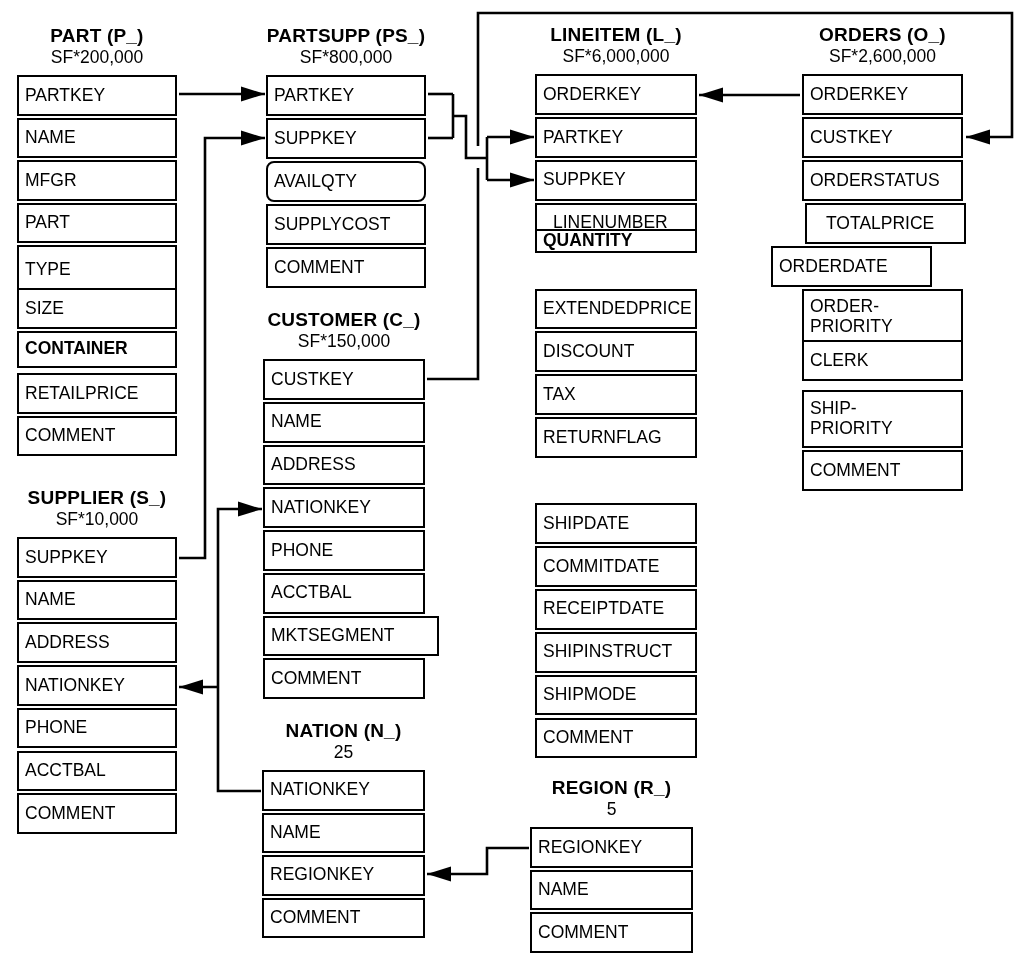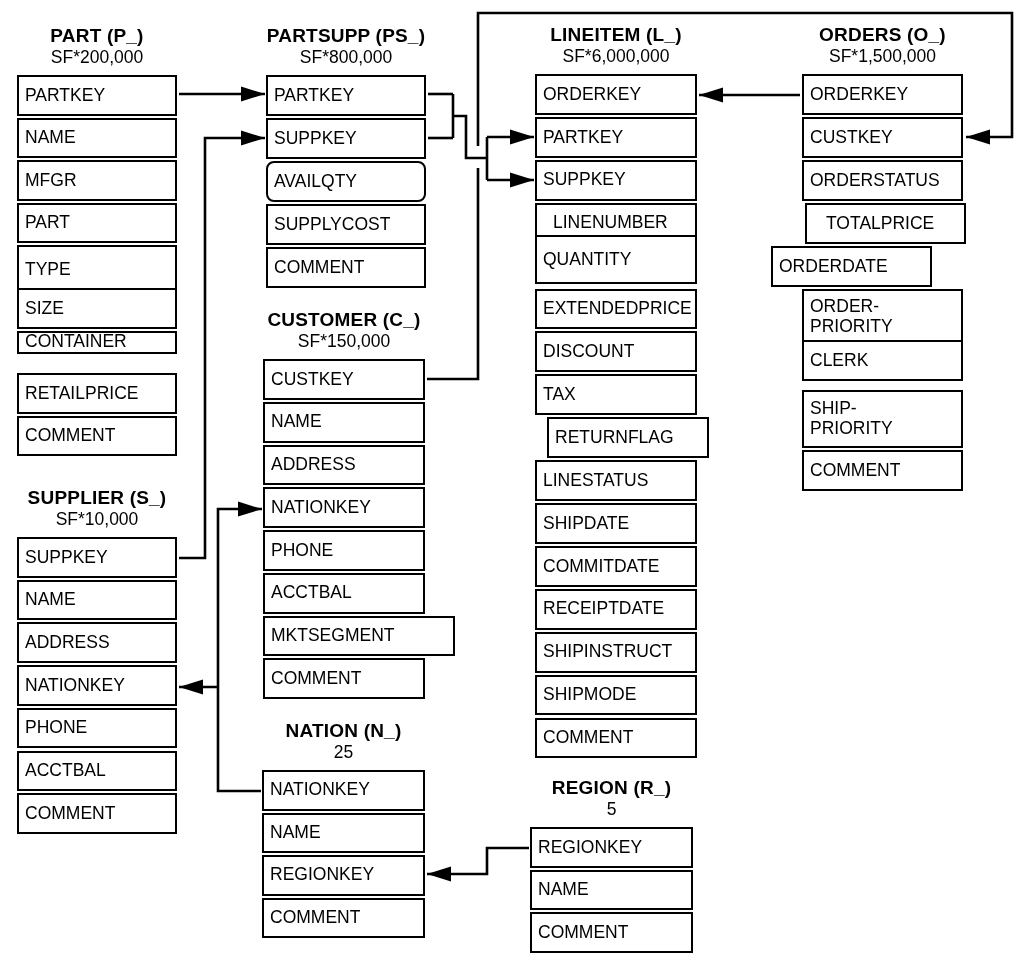--- a/index.html
+++ b/index.html
@@ -56,70 +56,69 @@
 
 <div id="diagram" style="background: rgb(255, 255, 255);">
     <div class="tbl-title" style="left: -23px; top: 25px;">PART (P_)</div>
     <div class="tbl-count" style="left: -23px; top: 47px;">SF*200,000</div>
     <div class="tbl-row" style="left: 17px; top: 75px; width: 160px; height: 40.6px;">PARTKEY</div>
     <div class="tbl-row" style="left: 17px; top: 117.6px; width: 160px; height: 40.6px;">NAME</div>
     <div class="tbl-row" style="left: 17px; top: 160.2px; width: 160px; height: 40.6px;">MFGR</div>
     <div class="tbl-row" style="left: 17px; top: 202.8px; width: 160px; height: 40.6px;">PART</div>
     <div class="tbl-row" style="left: 17px; top: 245.4px; width: 160px; height: 48px;">TYPE</div>
     <div class="tbl-row" style="left: 17px; top: 288px; width: 160px; height: 40.6px;">SIZE</div>
-    <div class="tbl-row" style="left: 17px; top: 330.6px; width: 160px; height: 23px;">CONTAINER</div>
+    <div class="tbl-row" style="left: 17px; top: 330.6px; width: 160px; height: 37px; font-weight: bold;">CONTAINER</div>
     <div class="tbl-row" style="left: 17px; top: 373.2px; width: 160px; height: 40.6px;">RETAILPRICE</div>
     <div class="tbl-row" style="left: 17px; top: 415.8px; width: 160px; height: 40.6px;">COMMENT</div>
     <div class="tbl-title" style="left: 226px; top: 25px;">PARTSUPP (PS_)</div>
     <div class="tbl-count" style="left: 226px; top: 47px;">SF*800,000</div>
     <div class="tbl-row" style="left: 266px; top: 75px; width: 160px; height: 41px;">PARTKEY</div>
     <div class="tbl-row" style="left: 266px; top: 118px; width: 160px; height: 41px;">SUPPKEY</div>
     <div class="tbl-row" style="left: 266px; top: 161px; width: 160px; height: 41px; border-radius: 8px;">AVAILQTY</div>
     <div class="tbl-row" style="left: 266px; top: 204px; width: 160px; height: 41px;">SUPPLYCOST</div>
     <div class="tbl-row" style="left: 266px; top: 247px; width: 160px; height: 41px;">COMMENT</div>
     <div class="tbl-title" style="left: 496px; top: 24px;">LINEITEM (L_)</div>
     <div class="tbl-count" style="left: 496px; top: 46px;">SF*6,000,000</div>
     <div class="tbl-row" style="left: 535px; top: 74px; width: 162px; height: 40.9px;">ORDERKEY</div>
     <div class="tbl-row" style="left: 535px; top: 116.9px; width: 162px; height: 40.9px;">PARTKEY</div>
     <div class="tbl-row" style="left: 535px; top: 159.8px; width: 162px; height: 40.9px;">SUPPKEY</div>
     <div class="tbl-row" style="left: 535px; top: 202.7px; width: 162px; height: 40.9px; padding-left: 16px;">LINENUMBER</div>
-    <div class="tbl-row" style="left: 535px; top: 235px; width: 162px; height: 49px;">QUANTITY</div>
+    <div class="tbl-row" style="left: 535px; top: 229px; width: 162px; height: 24px; font-weight: bold;">QUANTITY</div>
     <div class="tbl-row" style="left: 535px; top: 288.5px; width: 162px; height: 40.9px;">EXTENDEDPRICE</div>
     <div class="tbl-row" style="left: 535px; top: 331.4px; width: 162px; height: 40.9px;">DISCOUNT</div>
     <div class="tbl-row" style="left: 535px; top: 374.3px; width: 162px; height: 40.9px;">TAX</div>
-    <div class="tbl-row" style="left: 535px; top: 417.2px; width: 162px; height: 40.9px; margin-left: 12px;">RETURNFLAG</div>
-    <div class="tbl-row" style="left: 535px; top: 460.1px; width: 162px; height: 40.9px;">LINESTATUS</div>
+    <div class="tbl-row" style="left: 535px; top: 417.2px; width: 162px; height: 40.9px;">RETURNFLAG</div>
     <div class="tbl-row" style="left: 535px; top: 503px; width: 162px; height: 40.9px;">SHIPDATE</div>
     <div class="tbl-row" style="left: 535px; top: 545.9px; width: 162px; height: 40.9px;">COMMITDATE</div>
     <div class="tbl-row" style="left: 535px; top: 588.8px; width: 162px; height: 40.9px;">RECEIPTDATE</div>
     <div class="tbl-row" style="left: 535px; top: 631.7px; width: 162px; height: 40.9px;">SHIPINSTRUCT</div>
     <div class="tbl-row" style="left: 535px; top: 674.6px; width: 162px; height: 40.9px;">SHIPMODE</div>
     <div class="tbl-row" style="left: 535px; top: 717.5px; width: 162px; height: 40.9px;">COMMENT</div>
     <div class="tbl-title" style="left: 762.5px; top: 24px;">ORDERS (O_)</div>
-    <div class="tbl-count" style="left: 762.5px; top: 46px;">SF*1,500,000</div>
+    <div class="tbl-count" style="left: 762.5px; top: 46px;">SF*2,600,000</div>
     <div class="tbl-row" style="left: 802px; top: 74px; width: 161px; height: 41px;">ORDERKEY</div>
     <div class="tbl-row" style="left: 802px; top: 117px; width: 161px; height: 41px;">CUSTKEY</div>
     <div class="tbl-row" style="left: 802px; top: 160px; width: 161px; height: 41px;">ORDERSTATUS</div>
     <div class="tbl-row" style="left: 805px; top: 203px; width: 161px; height: 41px; padding-left: 19px;">TOTALPRICE</div>
     <div class="tbl-row" style="left: 771px; top: 246px; width: 161px; height: 41px;">ORDERDATE</div>
     <div class="tbl-row" style="left: 802px; top: 289px; width: 161px; height: 56px;">ORDER-
 PRIORITY</div>
     <div class="tbl-row" style="left: 802px; top: 340px; width: 161px; height: 41px;">CLERK</div>
     <div class="tbl-row" style="left: 802px; top: 390px; width: 161px; height: 58px;">SHIP-
 PRIORITY</div>
     <div class="tbl-row" style="left: 802px; top: 450px; width: 161px; height: 41px;">COMMENT</div>
     <div class="tbl-title" style="left: 224px; top: 309px;">CUSTOMER (C_)</div>
     <div class="tbl-count" style="left: 224px; top: 331px;">SF*150,000</div>
     <div class="tbl-row" style="left: 263px; top: 359px; width: 162px; height: 40.75px;">CUSTKEY</div>
     <div class="tbl-row" style="left: 263px; top: 401.75px; width: 162px; height: 40.75px;">NAME</div>
     <div class="tbl-row" style="left: 263px; top: 444.5px; width: 162px; height: 40.75px;">ADDRESS</div>
     <div class="tbl-row" style="left: 263px; top: 487.25px; width: 162px; height: 40.75px;">NATIONKEY</div>
     <div class="tbl-row" style="left: 263px; top: 530px; width: 162px; height: 40.75px;">PHONE</div>
     <div class="tbl-row" style="left: 263px; top: 572.75px; width: 162px; height: 40.75px;">ACCTBAL</div>
-    <div class="tbl-row" style="left: 263px; top: 615.5px; width: 192px; height: 40.75px;">MKTSEGMENT</div>
+    <div class="tbl-row" style="left: 263px; top: 615.5px; width: 176px; height: 40.75px;">MKTSEGMENT</div>
     <div class="tbl-row" style="left: 263px; top: 658.25px; width: 162px; height: 40.75px;">COMMENT</div>
     <div class="tbl-title" style="left: -23px; top: 487px;">SUPPLIER (S_)</div>
     <div class="tbl-count" style="left: -23px; top: 509px;">SF*10,000</div>
     <div class="tbl-row" style="left: 17px; top: 537px; width: 160px; height: 40.7px;">SUPPKEY</div>
     <div class="tbl-row" style="left: 17px; top: 579.7px; width: 160px; height: 40.7px;">NAME</div>
     <div class="tbl-row" style="left: 17px; top: 622.4px; width: 160px; height: 40.7px;">ADDRESS</div>
     <div class="tbl-row" style="left: 17px; top: 665.1px; width: 160px; height: 40.7px;">NATIONKEY</div>
     <div class="tbl-row" style="left: 17px; top: 707.8px; width: 160px; height: 40.7px;">PHONE</div>
     <div class="tbl-row" style="left: 17px; top: 750.5px; width: 160px; height: 40.7px;">ACCTBAL</div>
     <div class="tbl-row" style="left: 17px; top: 793.2px; width: 160px; height: 40.7px;">COMMENT</div>

